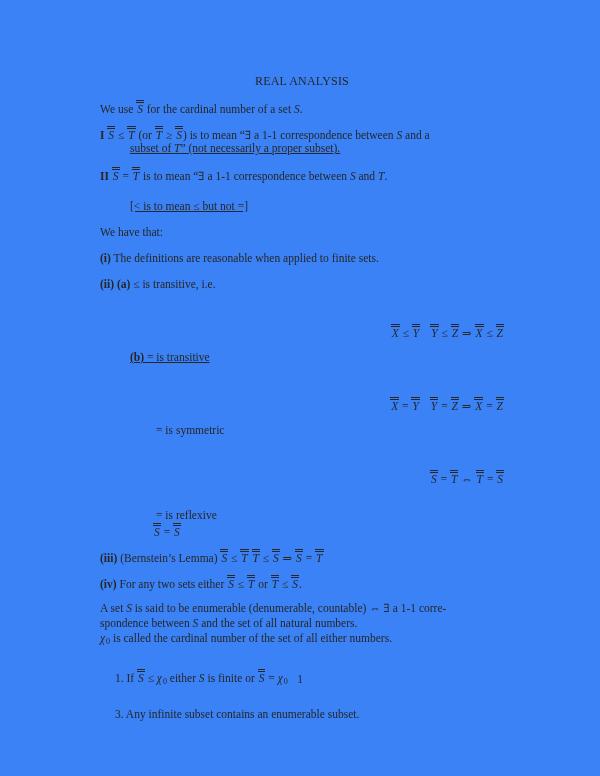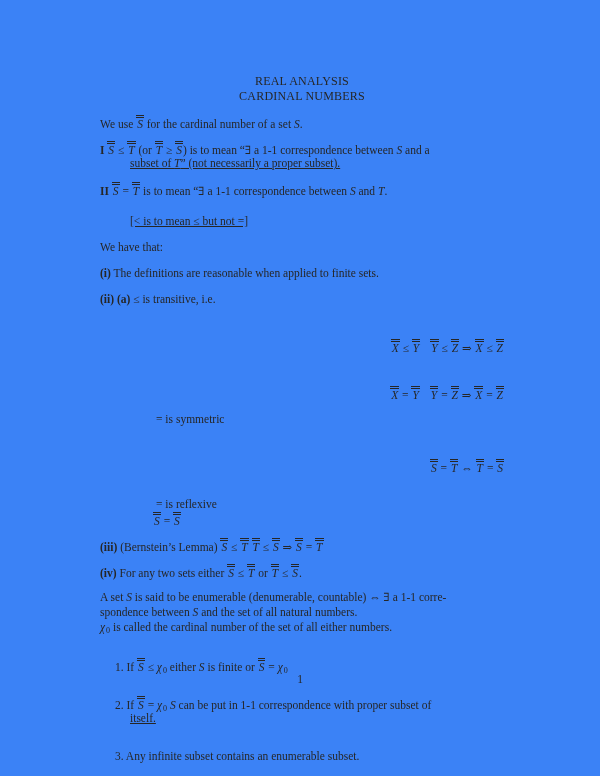--- a/index.html
+++ b/index.html
@@ -40,21 +40,20 @@
     text-align:center;height:15px;line-height:15px;
   }
 </style>
 </head>
 <body>
 
 <div class="page">
   <div class="content">
       <div class="block">
         <div class="line tcenter"><span>REAL ANALYSIS</span></div>
-        <div class="line tcenter"><span>CARDINAL NUMBERS</span></div>
       </div>
       <div class="block">
         <div class="line"><span>We use </span><span class="d">S</span><span> for the cardinal number of a set </span><span class="v">S</span><span>.</span></div>
       </div>
       <div class="block">
         <div class="line"><span class="b">I</span><span> </span><span class="d">S</span><span> ≤ </span><span class="d">T</span><span> (or </span><span class="d">T</span><span> ≥ </span><span class="d">S</span><span>) is to mean “∃ a 1-1 correspondence between </span><span class="v">S</span><span> and a</span></div>
         <div class="line ind1"><span>subset of </span><span class="v">T</span><span>” (not necessarily a proper subset).</span></div>
       </div>
       <div class="block">
         <div class="line"><span class="b">II</span><span> </span><span class="d">S</span><span> = </span><span class="d">T</span><span> is to mean “∃ a 1-1 correspondence between </span><span class="v">S</span><span> and </span><span class="v">T</span><span>.</span></div>
@@ -64,20 +63,23 @@
         <div class="line"><span>We have that:</span></div>
       </div>
       <div class="block">
         <div class="line"><span class="b">(i)</span><span> The definitions are reasonable when applied to finite sets.</span></div>
       </div>
       <div class="block">
         <div class="line"><span class="b">(ii) (a)</span><span> ≤ is transitive, i.e.</span></div>
       </div>
       <div class="block display">
         <div class="line"><span class="d">X</span><span> ≤ </span><span class="d">Y</span><span class="q"></span><span class="d">Y</span><span> ≤ </span><span class="d">Z</span><span> ⇒ </span><span class="d">X</span><span> ≤ </span><span class="d">Z</span></div>
+      </div>
+      <div class="block">
+        <div class="line ind1"><span class="b">(b)</span><span> = is transitive</span></div>
       </div>
       <div class="block display">
         <div class="line"><span class="d">X</span><span> = </span><span class="d">Y</span><span class="q"></span><span class="d">Y</span><span> = </span><span class="d">Z</span><span> ⇒ </span><span class="d">X</span><span> = </span><span class="d">Z</span></div>
       </div>
       <div class="block">
         <div class="line ind2"><span>= is symmetric</span></div>
       </div>
       <div class="block display">
         <div class="line"><span class="d">S</span><span> = </span><span class="d">T</span><span> ⇔ </span><span class="d">T</span><span> = </span><span class="d">S</span></div>
       </div>
@@ -93,21 +95,17 @@
       </div>
       <div class="block">
         <div class="line"><span>A set </span><span class="v">S</span><span> is said to be enumerable (denumerable, countable) ⇔ ∃ a 1-1 corre-</span></div>
         <div class="line"><span>spondence between </span><span class="v">S</span><span> and the set of all natural numbers.</span></div>
         <div class="line"><span class="v">χ</span><span class="sub">0</span><span> is called the cardinal number of the set of all either numbers.</span></div>
       </div>
       <div class="block tight">
         <div class="line indl"><span>1. If </span><span class="d">S</span><span> ≤ </span><span class="v">χ</span><span class="sub">0</span><span> either </span><span class="v">S</span><span> is finite or </span><span class="d">S</span><span> = </span><span class="v">χ</span><span class="sub">0</span></div>
       </div>
       <div class="block tight">
-        <div class="line indl"><span>2. If </span><span class="d">S</span><span> = </span><span class="v">χ</span><span class="sub">0</span><span> </span><span class="v">S</span><span> can be put in 1-1 correspondence with proper subset of</span></div>
-        <div class="line ind1"><span>itself.</span></div>
-      </div>
-      <div class="block tight">
         <div class="line indl"><span>3. Any infinite subset contains an enumerable subset.</span></div>
       </div>
     </div>
   <div class="pagenum">1</div>
 </div>
 
 </body></html>

